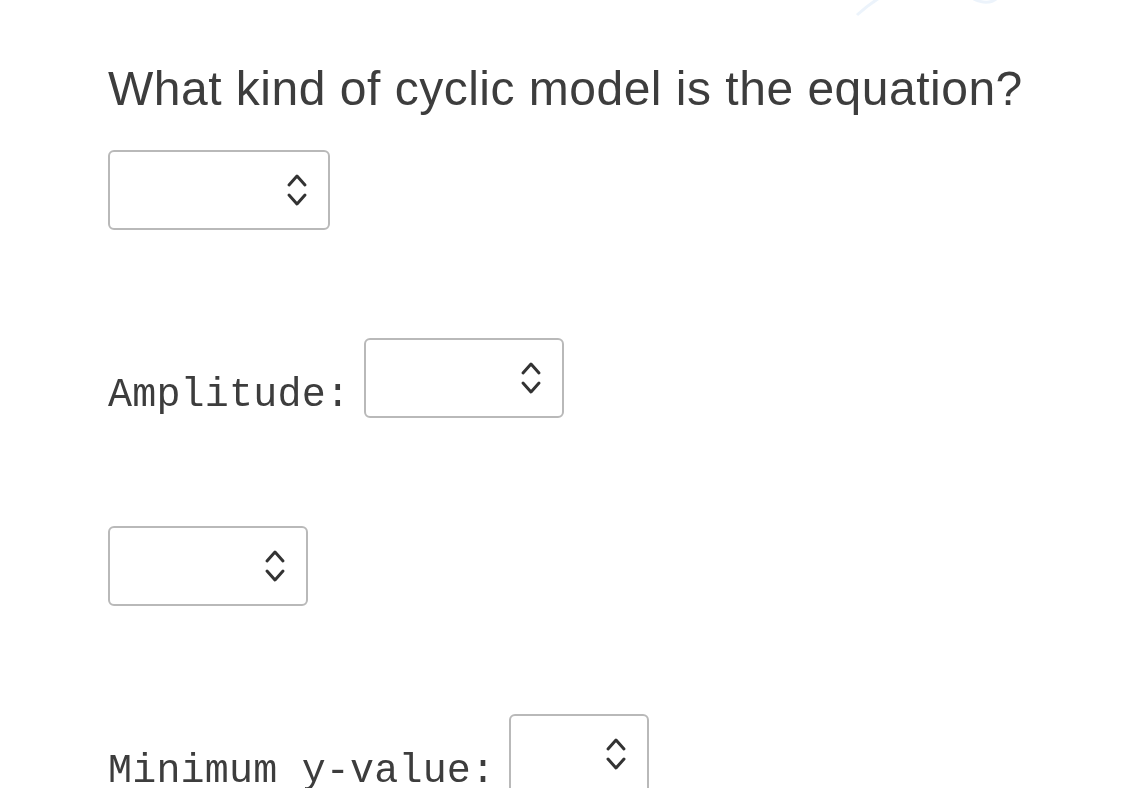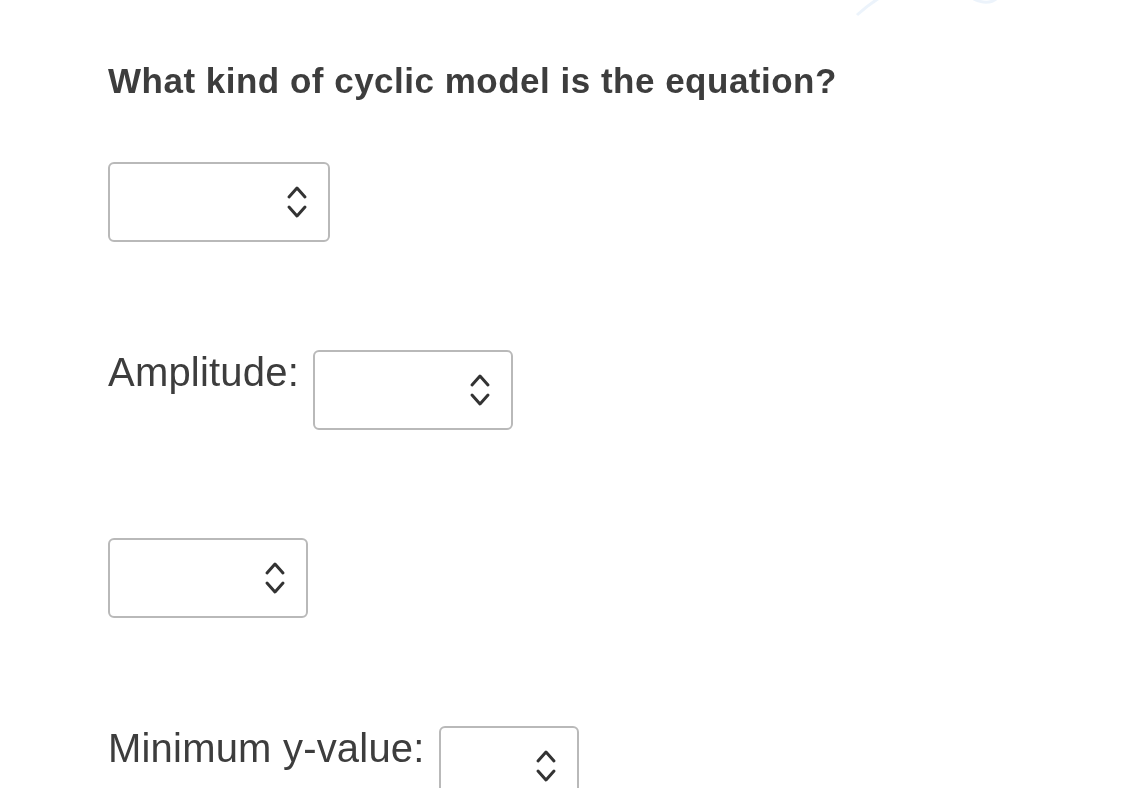--- a/index.html
+++ b/index.html
@@ -11,31 +11,32 @@
       font-family: "Helvetica Neue", Helvetica, Arial, sans-serif;
       background: #ffffff;
       width: 1122px;
       height: 788px;
       padding: 60px 0 0 108px;
       color: #3d3d3d;
       position: relative;
       overflow: hidden;
     }
     .question {
-      font-size: 35px;
-      font-weight: 700;
+      font-size: 48px;
+      font-weight: 400;
       letter-spacing: 0.5px;
-      margin-bottom: 60px;
+      margin-bottom: 32px;
       line-height: 1.2;
     }
     .row {
       display: flex;
-      align-items: flex-start;
+      align-items: flex-end;
       gap: 14px;
       margin-bottom: 108px;
+      font-family: Liberation Mono, monospace;
     }
     .label {
       font-size: 40px;
       font-weight: 400;
       letter-spacing: 0.2px;
     }
     .select-wrap {
       position: relative;
       display: inline-flex;
       align-items: center;

